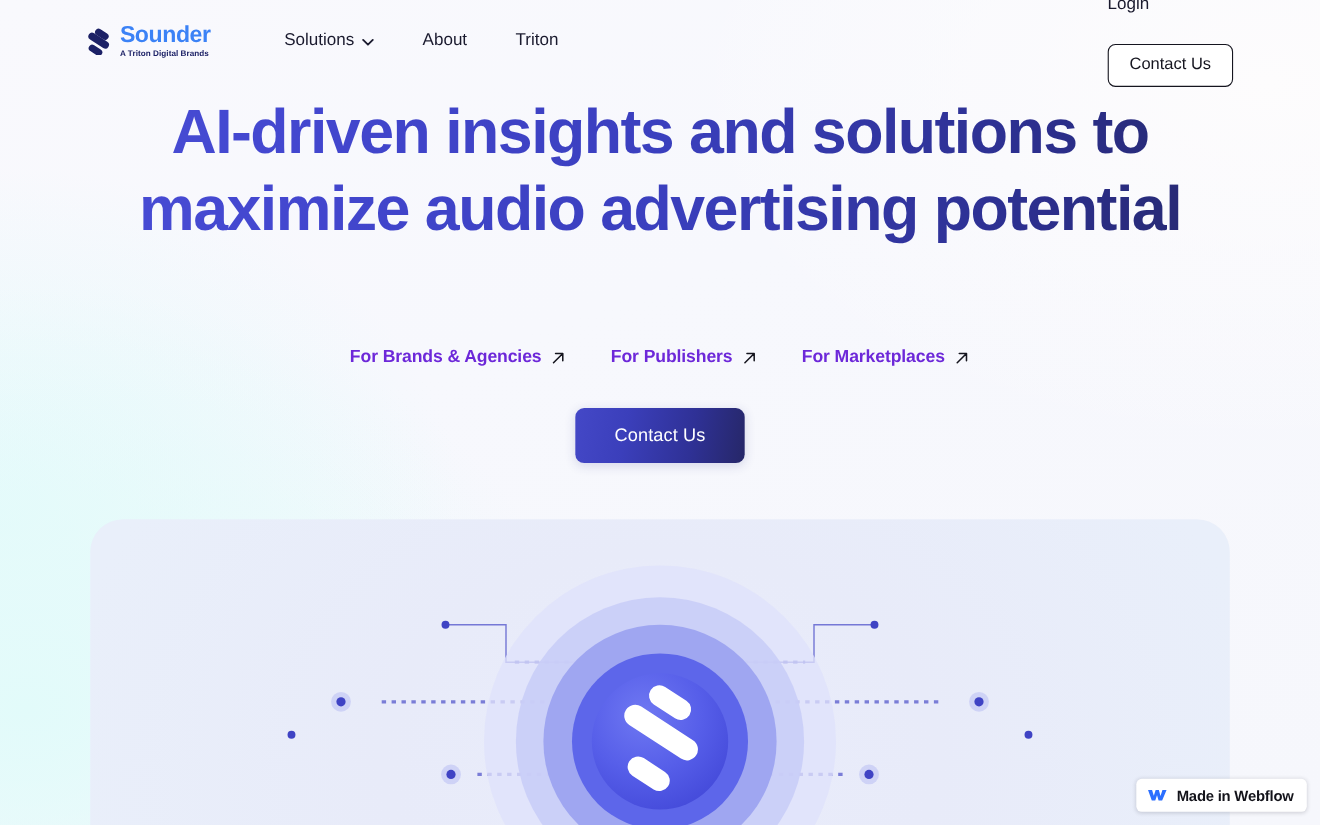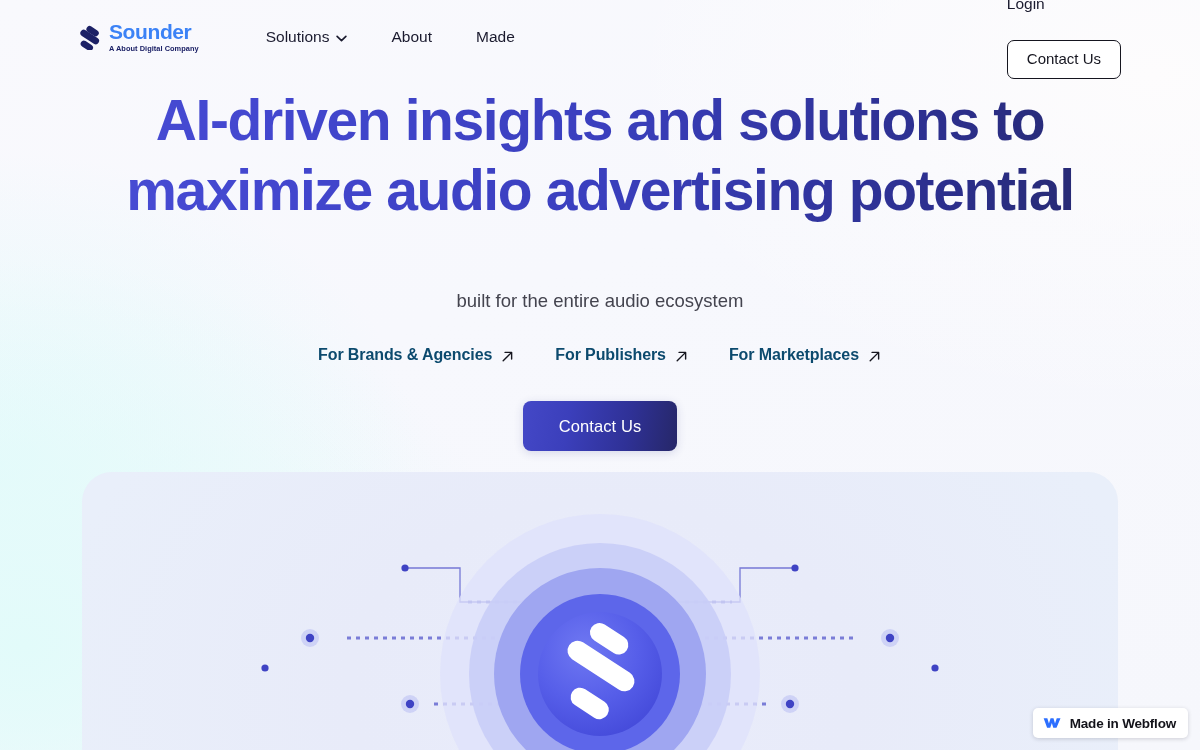--- a/index.html
+++ b/index.html
@@ -142,25 +142,25 @@
 
   .hero-links {
     margin-top: 30px;
     display: flex;
     justify-content: center;
     align-items: center;
     gap: 40px;
   }
   .hero-link {
     display: inline-flex;
-    align-items: flex-end;
+    align-items: center;
     gap: 8px;
     font-size: 16px;
     font-weight: 700;
-    color: #0c4a6e;
+    color: #6d28d9;
     text-decoration: none;
     cursor: pointer;
     letter-spacing: -0.1px;
   }
   .arrow-ne { width: 15px; height: 15px; display: block; }
 
   .hero-cta-wrap { margin-top: 37px; display: flex; justify-content: center; }
   .hero-cta {
     background: linear-gradient(100deg, #4448c7 0%, #3b3fbb 30%, #2f3196 68%, #262768 100%);
     color: #ffffff;
@@ -306,51 +306,50 @@
 
 <nav class="nav">
   <a class="logo-wrap" href="#">
     <svg class="logo-mark" viewBox="0 0 21 25" fill="#1c2166">
       <rect x="8" y="0.5" width="13.5" height="6.4" rx="3.2" transform="rotate(33 10 3)"></rect>
       <rect x="0.6" y="8" width="21" height="6.8" rx="3.4" transform="rotate(33 10 11)"></rect>
       <rect x="1.5" y="17.5" width="13.5" height="6.4" rx="3.2" transform="rotate(33 8 20)"></rect>
     </svg>
     <span class="logo-text-block">
       <span class="logo-word">Sounder</span>
-      <span class="logo-sub">A About Digital Company</span>
+      <span class="logo-sub">A Triton Digital Brands</span>
     </span>
   </a>
 
   <div class="nav-links">
     <div class="nav-item">
       <span>Solutions</span>
       <svg class="chev" viewBox="0 0 12 8">
         <path d="M1 1.5 L6 6.4 L11 1.5" fill="none" stroke="#1a1a2e" stroke-width="1.9" stroke-linecap="round" stroke-linejoin="round"></path>
       </svg>
     </div>
     <div class="nav-item">
       <span>About</span>
     </div>
     <div class="nav-item">
-      <span>Made</span>
+      <span>Triton</span>
     </div>
   </div>
 
   <div class="nav-right">
     <a class="login-link" href="#">Login</a>
     <button class="nav-cta">Contact Us</button>
   </div>
 </nav>
 
 <section class="hero">
   <h1 class="hero-title">AI-driven insights and solutions to maximize audio advertising potential</h1>
 
   <p class="hero-sub">
     <br>
-    <span>built for the entire audio ecosystem</span>
   </p>
 
   <div class="hero-links">
     <a class="hero-link" href="#">
       <span>For Brands &amp; Agencies</span>
       <svg class="arrow-ne" viewBox="0 0 16 16">
         <path d="M3.4 12.6 L12.4 3.6 M5.4 3.6 H12.4 V10.6" fill="none" stroke="#16161f" stroke-width="1.5" stroke-linecap="round" stroke-linejoin="round"></path>
       </svg>
     </a>
     <a class="hero-link" href="#">

